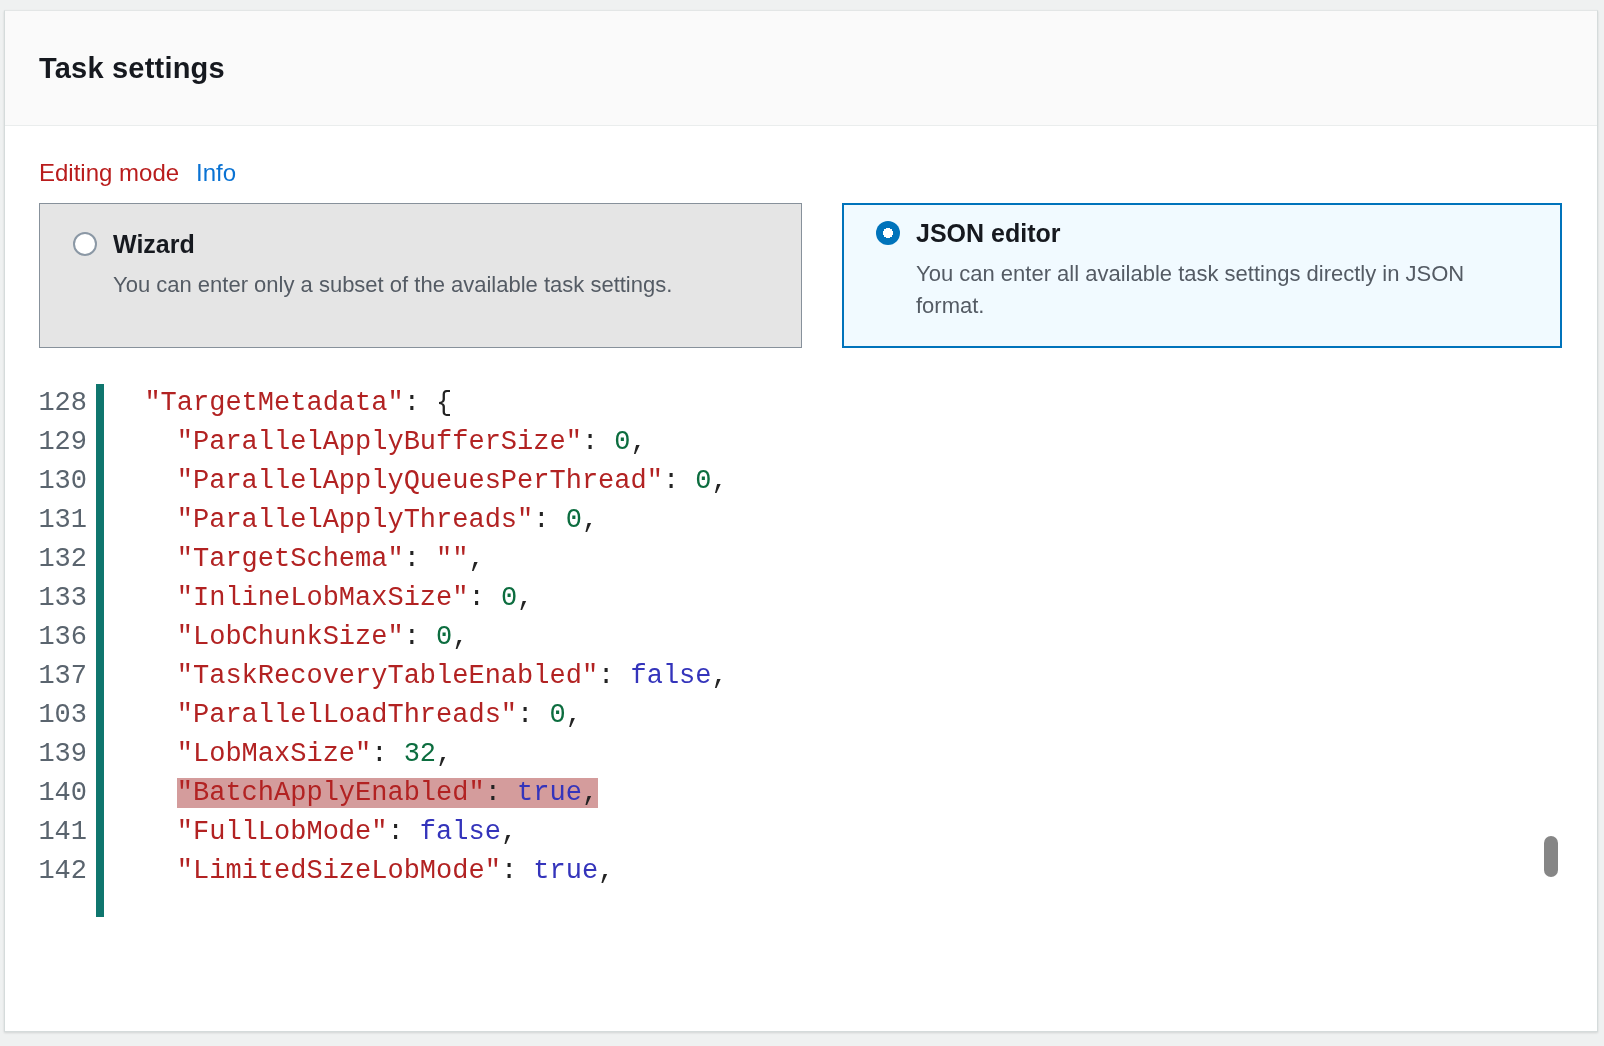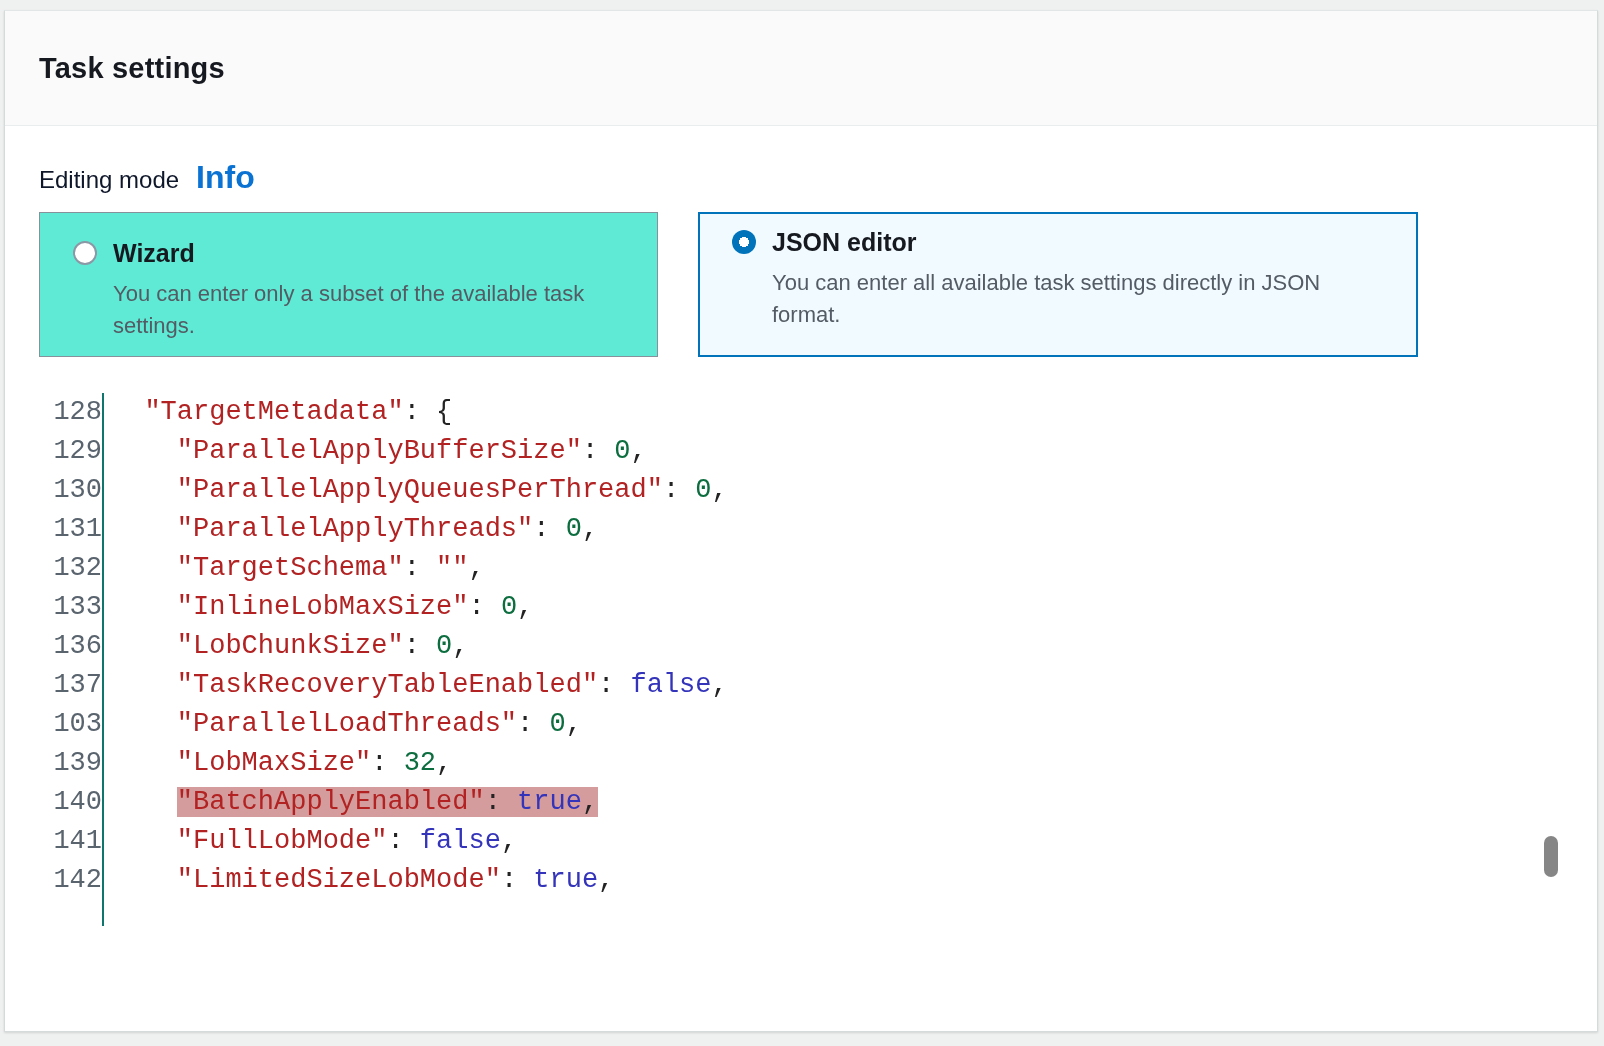--- a/index.html
+++ b/index.html
@@ -47,37 +47,37 @@
   .card-body{
     position:relative;
     padding:33px 0 0 34px;
   }
   .mode-row{
     display:flex;
     align-items:baseline;
     gap:17px;
     margin-bottom:16px;
   }
-  .mode-label{ font-size:24px; color:#0f172a; }
+  .mode-label{ font-size:24px; color:#b91c1c; }
   .info-link{
-    font-size:32px;
-    font-weight:bold;
+    font-size:24px;
+    font-weight:normal;
     color:var(--accent);
     text-decoration:none;
     cursor:pointer;
   }
   .tiles{
     display:flex;
     gap:40px;
   }
   .tile{
-    width:619px;
+    width:763px;
     height:145px;
     border:1px solid #87919b;
-    background:#5eead4;
+    background:#e5e5e5;
     padding:26px 24px 0 33px;
     display:flex;
     align-items:flex-start;
     cursor:pointer;
   }
   .tile.selected{
     width:720px;
     border:2px solid var(--selected-border);
     background:var(--selected-bg);
     padding:14px 24px 0 32px;
@@ -109,22 +109,23 @@
   .editor{
     margin:36px 0 0 -8px;
     font-family:"Liberation Mono","DejaVu Sans Mono",monospace;
     font-size:27px;
     line-height:39px;
   }
   .code-row{ display:flex; }
   .gutter{
     flex:0 0 73px;
     text-align:right;
+    padding-right:9px;
     color:var(--linenum);
-    border-right:2px solid #0f766e;
+    border-right:8px solid #0f766e;
     user-select:none;
   }
   .code-text{
     padding-left:8px;
     white-space:pre;
     color:var(--plain-color);
   }
   .tok-key{ color:var(--key-color); }
   .tok-number{ color:var(--num-color); }
   .tok-boolean{ color:var(--bool-color); }

